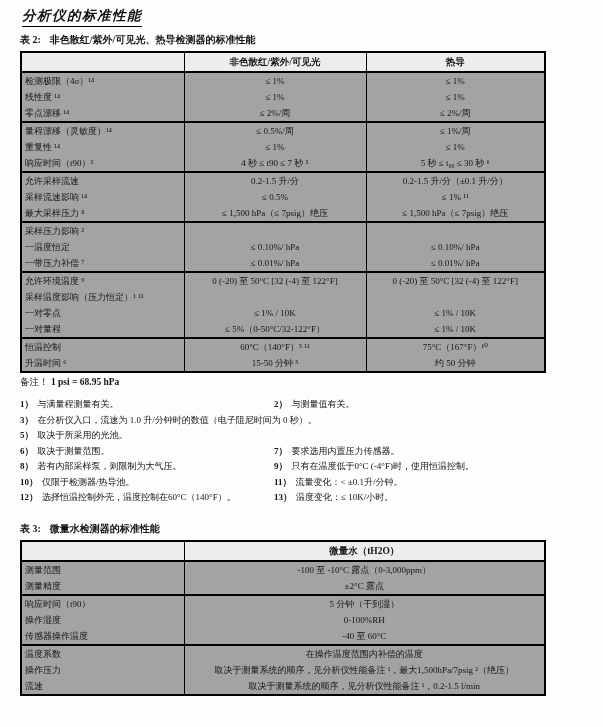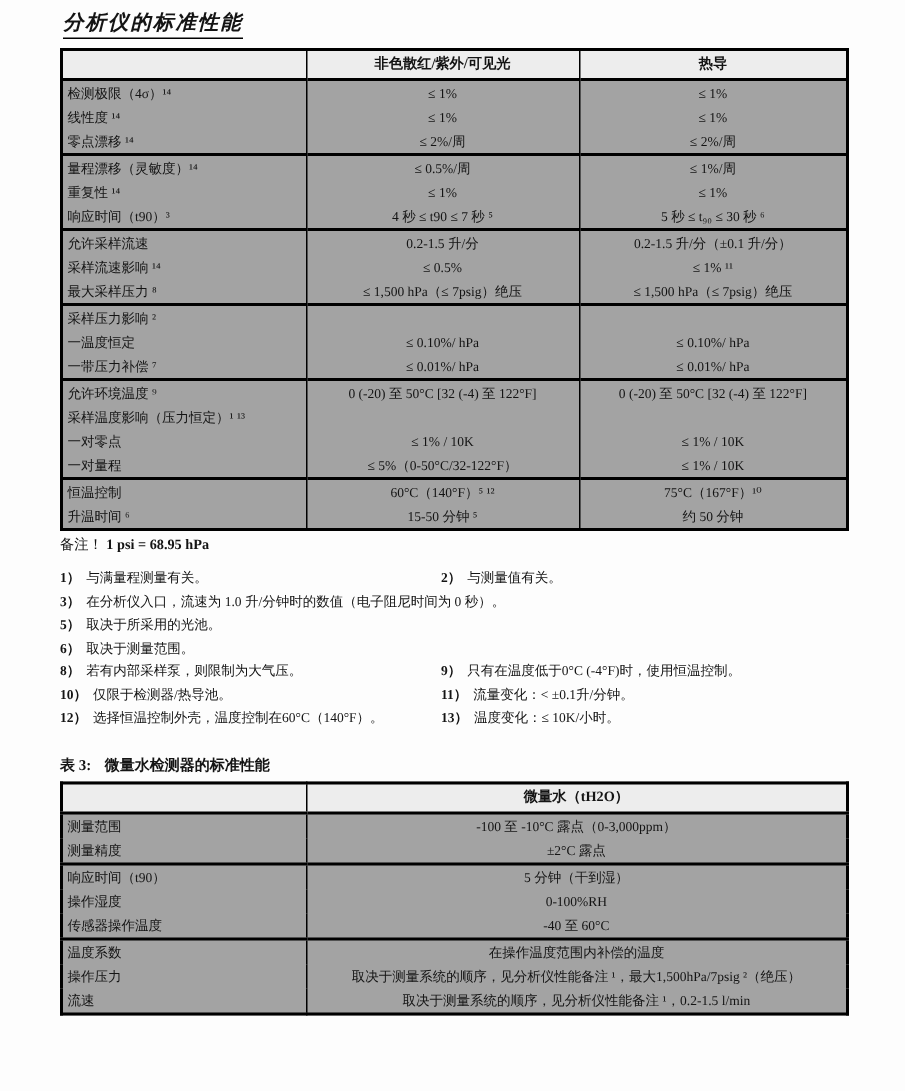--- a/index.html
+++ b/index.html
@@ -2,21 +2,21 @@
 <html><head>
 <meta charset="utf-8">
 <style>
   html,body{margin:0;padding:0;}
   body{
     width:603px;height:727px;
     background:#fdfdfd;color:#141414;
     font-family:"Liberation Serif","DejaVu Serif",serif;
     -webkit-font-smoothing:antialiased;
   }
-  .page{padding:6px 0 0 40px;width:524px;}
+  .page{padding:6px 0 0 20px;width:524px;}
 
   .doc-title{
     display:inline-block;
     font-size:13.5px;font-weight:bold;font-style:italic;
     letter-spacing:1.5px;
     border-bottom:1.5px solid #000;
     padding-bottom:1px;margin:0 0 6px 2px;
   }
 
   .tbl-caption{font-size:10px;font-weight:bold;margin:0 0 4px 0;}
@@ -54,20 +54,23 @@
   .fn-item.c1{width:254px;flex:0 0 254px;}
   .fn-n{font-weight:bold;margin-right:4px;}
 </style>
 </head>
 <body>
 
 <div class="page">
 
   <div class="doc-title">分析仪的标准性能</div>
 
+  <div class="tbl-caption">
+    <span class="pfx">表 2:</span><span>非色散红/紫外/可见光、热导检测器的标准性能</span>
+  </div>
 
   <table class="spec">
     <colgroup>
         <col style="width:163px">
         <col style="width:182px">
         <col style="width:179px">
       </colgroup>
     <tbody>
         <tr>
       <th></th>
@@ -178,20 +181,21 @@
       <div class="fn-item"><b class="fn-n">2）</b><span>与测量值有关。</span></div>
     </div>
     <div class="fn-row">
       <div class="fn-item"><b class="fn-n">3）</b><span>在分析仪入口，流速为 1.0 升/分钟时的数值（电子阻尼时间为 0 秒）。</span></div>
     </div>
     <div class="fn-row">
       <div class="fn-item"><b class="fn-n">5）</b><span>取决于所采用的光池。</span></div>
     </div>
     <div class="fn-row">
       <div class="fn-item c1"><b class="fn-n">6）</b><span>取决于测量范围。</span></div>
+      <div class="fn-item"><b class="fn-n">7）</b><span>要求选用内置压力传感器。</span></div>
     </div>
     <div class="fn-row">
       <div class="fn-item c1"><b class="fn-n">8）</b><span>若有内部采样泵，则限制为大气压。</span></div>
       <div class="fn-item"><b class="fn-n">9）</b><span>只有在温度低于0°C (-4°F)时，使用恒温控制。</span></div>
     </div>
     <div class="fn-row">
       <div class="fn-item c1"><b class="fn-n">10）</b><span>仅限于检测器/热导池。</span></div>
       <div class="fn-item"><b class="fn-n">11）</b><span>流量变化：&lt; ±0.1升/分钟。</span></div>
     </div>
     <div class="fn-row">

